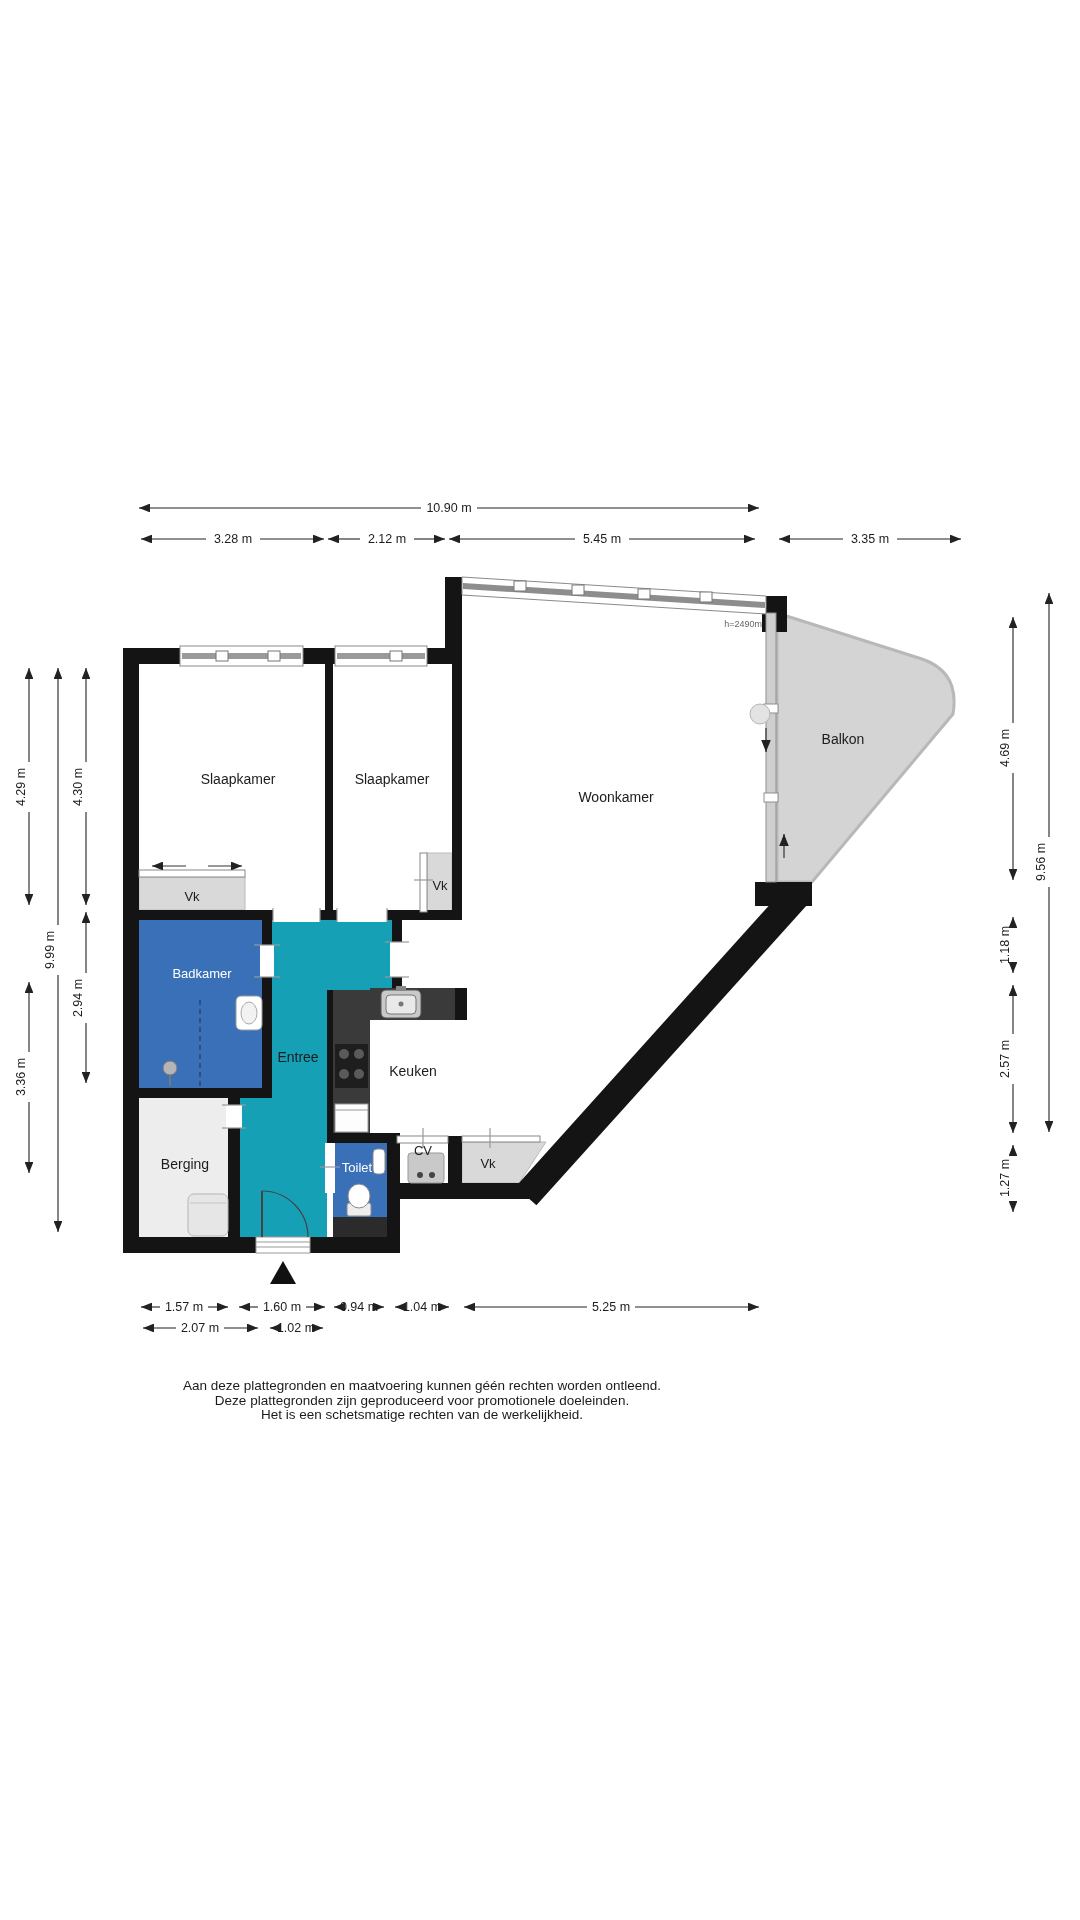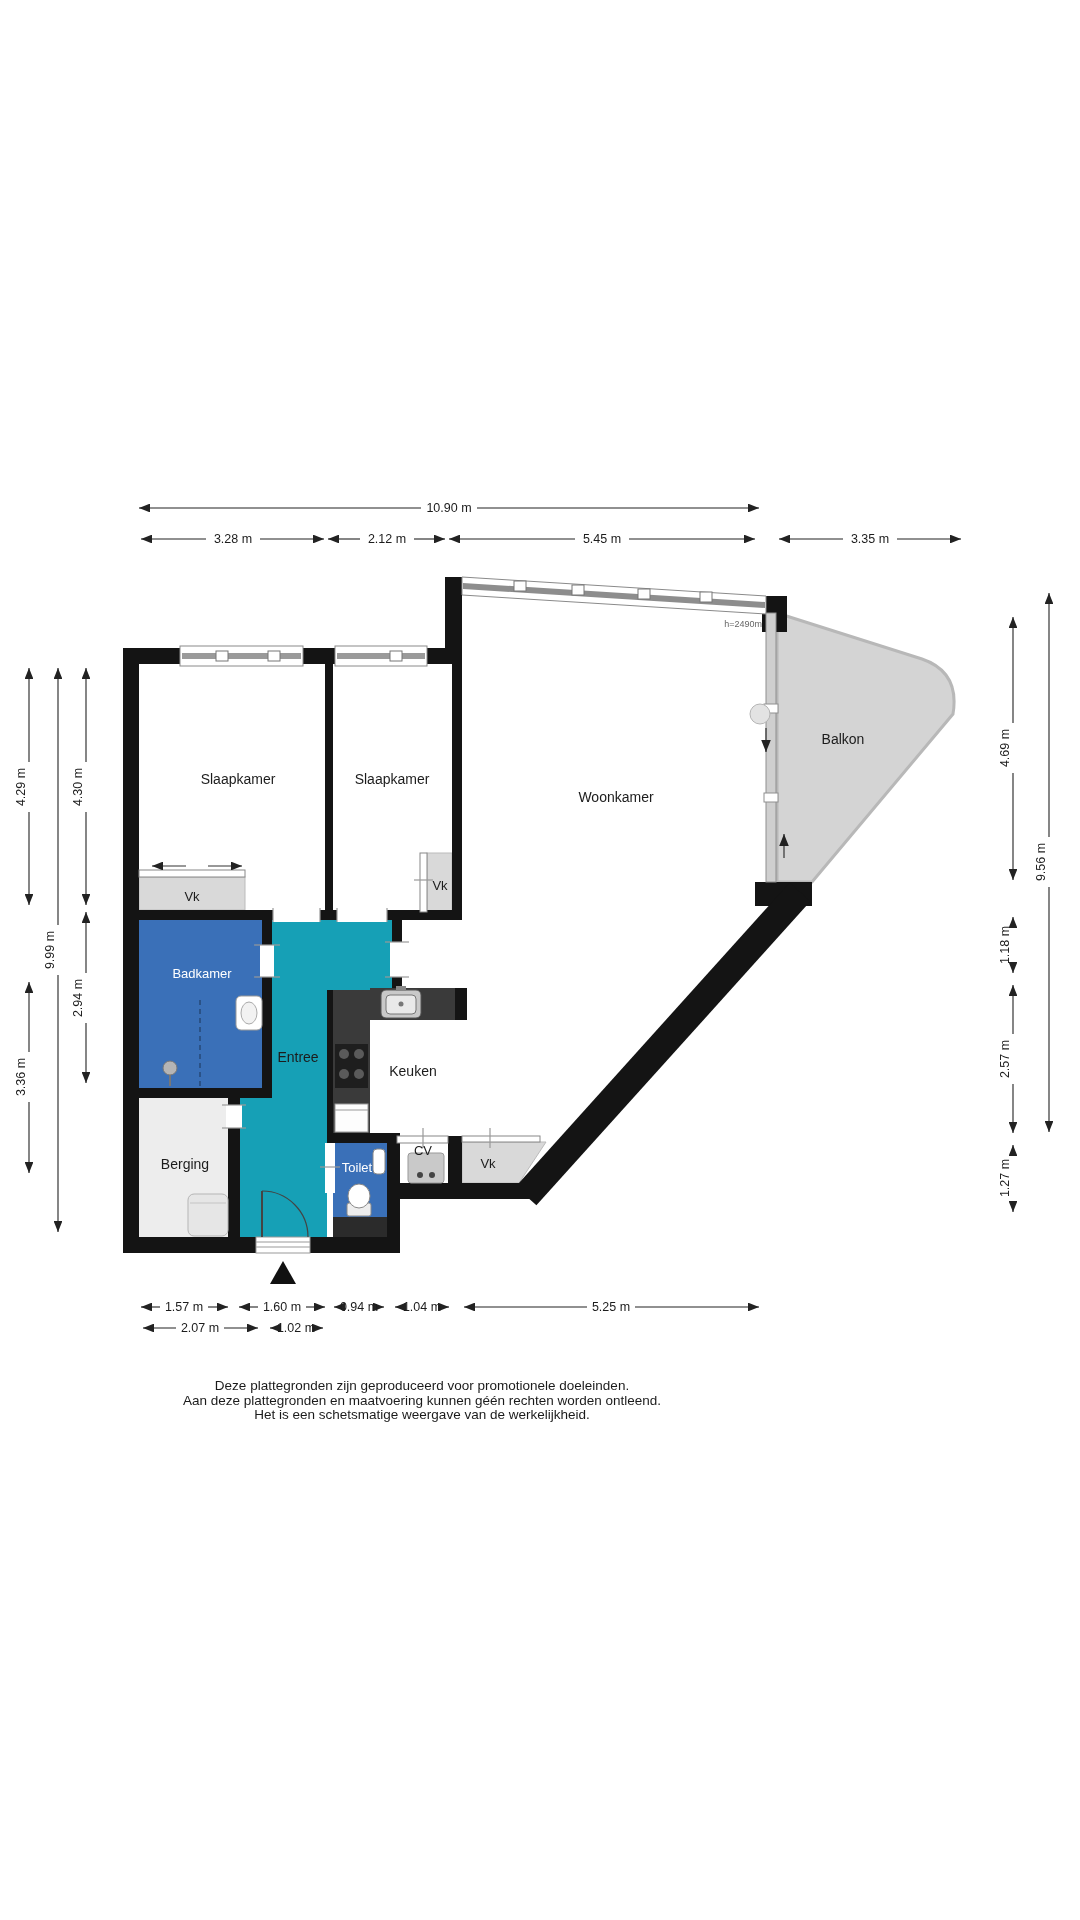--- a/index.html
+++ b/index.html
@@ -273,17 +273,17 @@
     <line class="dim-line" x1="143" y1="1328" x2="176" y2="1328" marker-start="url(#arrS)"></line>
     <line class="dim-line" x1="224" y1="1328" x2="258" y2="1328" marker-end="url(#arrE)"></line>
     <text class="dim-text" x="200" y="1332" text-anchor="middle">2.07 m</text>
     <line class="dim-line" x1="270" y1="1328" x2="273" y2="1328" marker-start="url(#arrS)"></line>
     <line class="dim-line" x1="320" y1="1328" x2="323" y2="1328" marker-end="url(#arrE)"></line>
     <text class="dim-text" x="296" y="1332" text-anchor="middle">1.02 m</text>
   </g>
 </svg>
 
 <div id="disclaimer">
+  <div>Aan deze plattegronden en maatvoering kunnen géén rechten worden ontleend.</div>
   <div>Deze plattegronden zijn geproduceerd voor promotionele doeleinden.</div>
-  <div>Aan deze plattegronden en maatvoering kunnen géén rechten worden ontleend.</div>
-  <div>Het is een schetsmatige weergave van de werkelijkheid.</div>
+  <div>Het is een schetsmatige rechten van de werkelijkheid.</div>
 </div>
 </div>
 
 </body></html>

